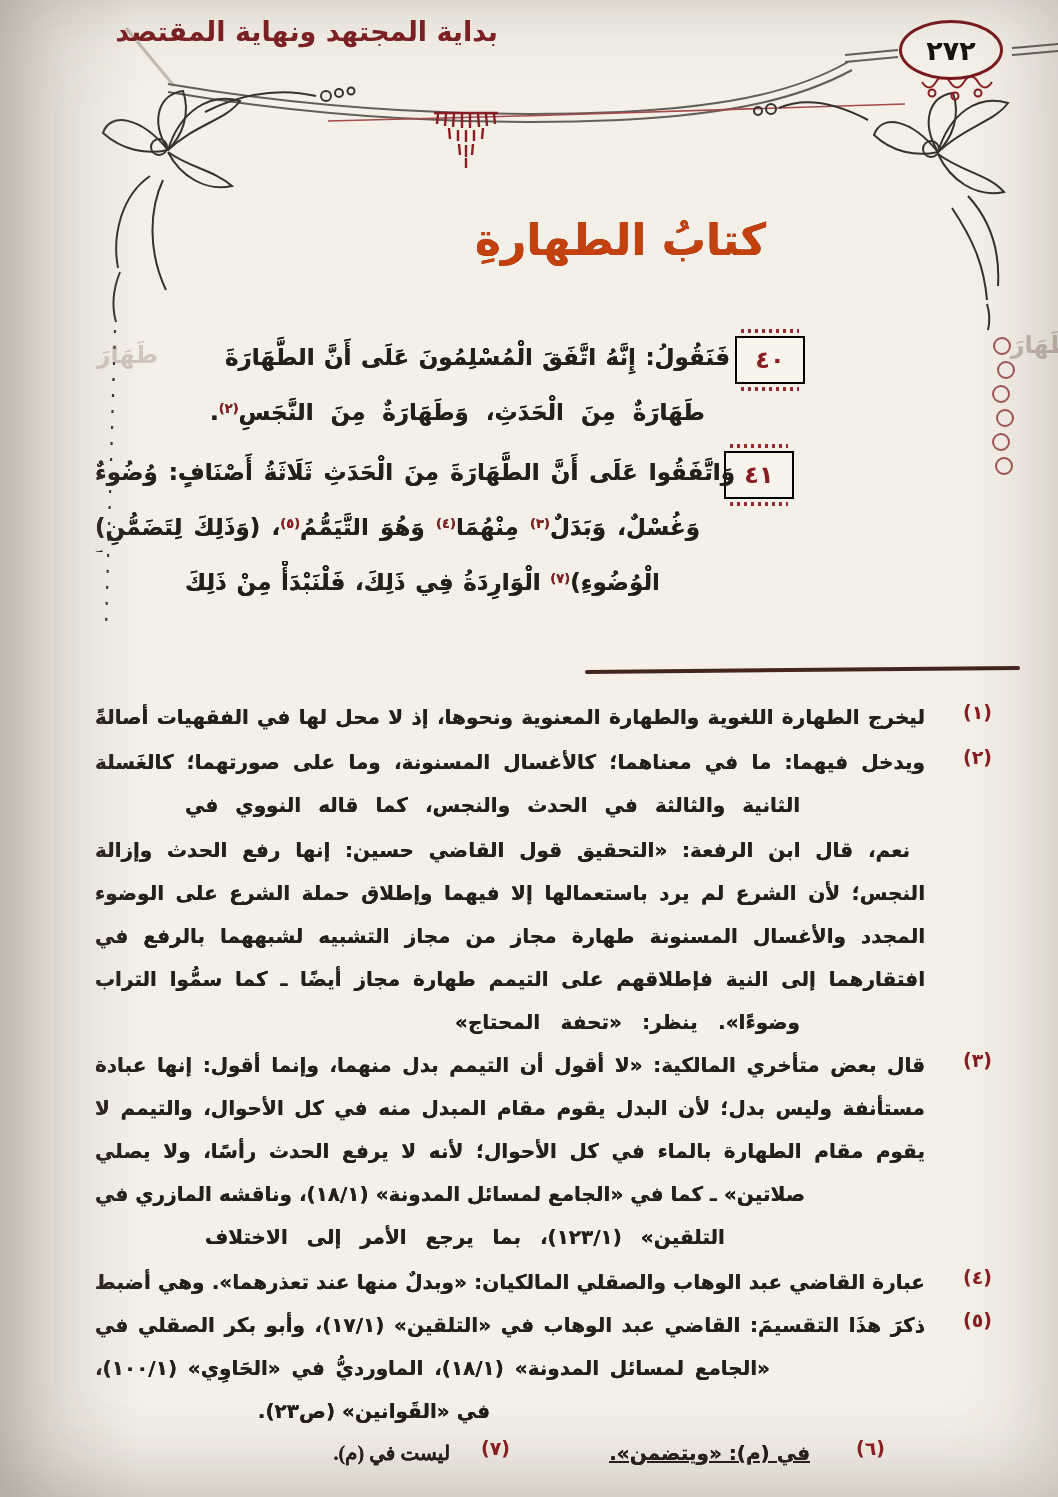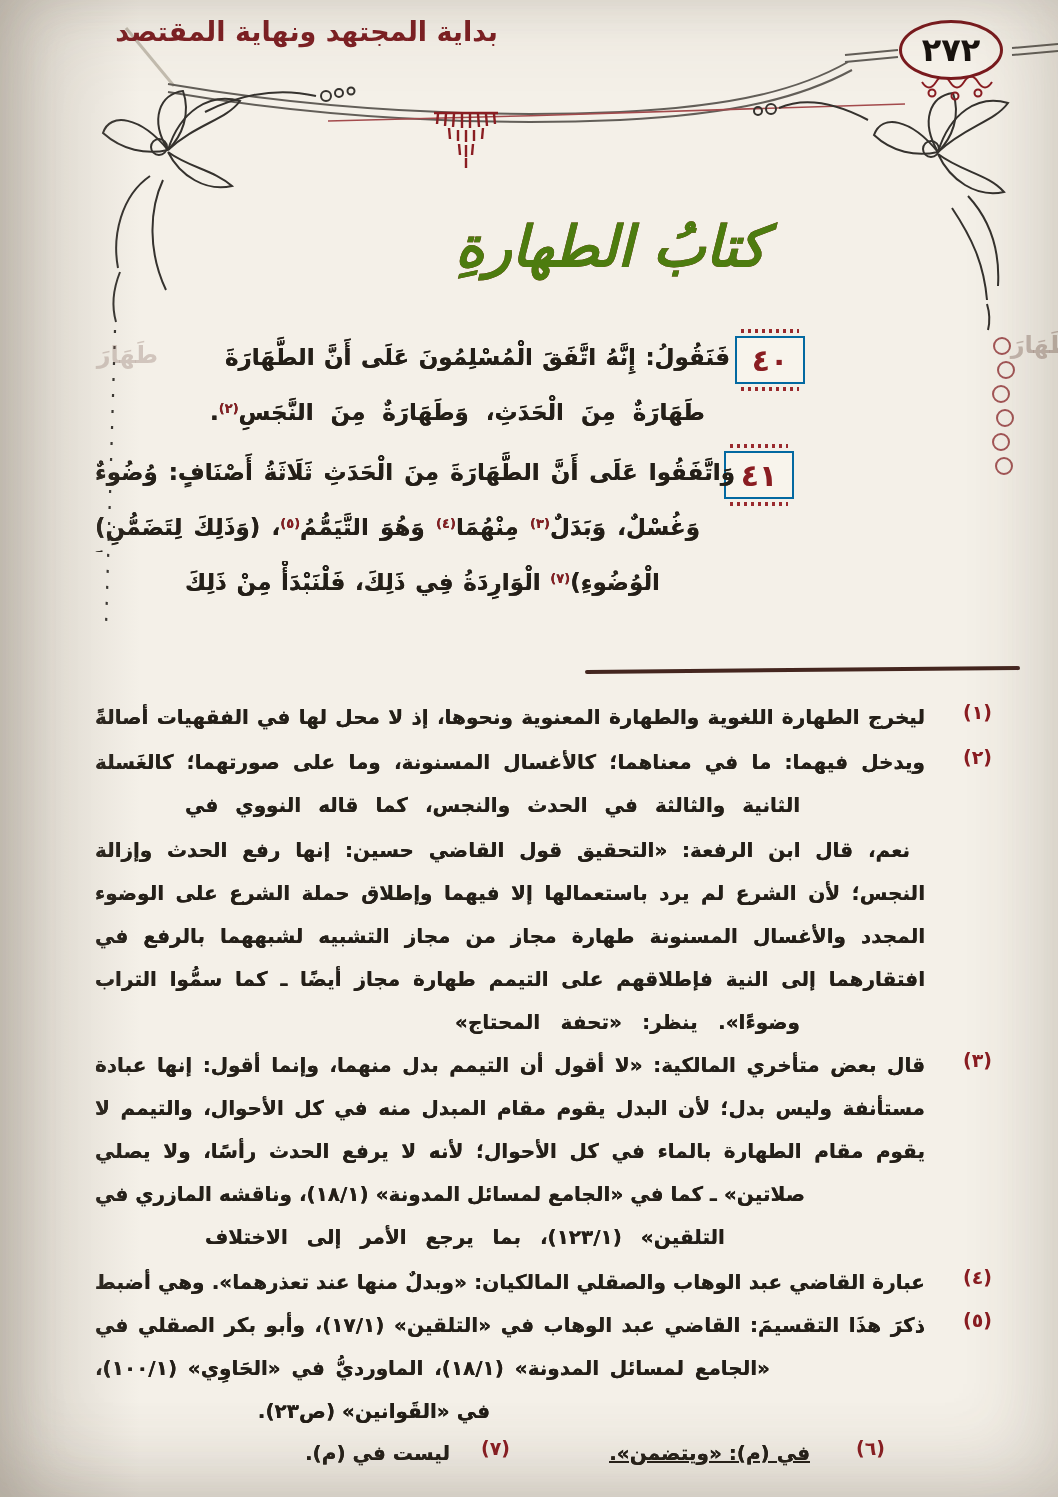--- a/index.html
+++ b/index.html
@@ -25,47 +25,46 @@
   .running-head{
     position:absolute;top:16px;right:560px;
     font-size:27px;font-weight:bold;color:#7d2024;
     white-space:nowrap;letter-spacing:0px;
   }
   
   .pgnum{
     position:absolute;top:20px;right:55px;width:98px;height:54px;
     border:3px solid #7a1a1e;border-radius:50%;
     display:flex;align-items:center;justify-content:center;
-    background:#f6f2ea;color:#17120e;font-size:32px;font-weight:bold;
+    background:#f6f2ea;color:#17120e;font-size:27px;font-weight:bold;
   }
   
   .chtitle{
     position:absolute;top:214px;right:292px;
-    font-size:56px;font-weight:bold;color:#4d7c0f;white-space:nowrap;
+    font-size:44px;font-weight:bold;color:#c2410c;white-space:nowrap;
     text-shadow:0 0 .6px #7d181c;
-    font-style:italic;
   }
   
   .bl{
     position:absolute;font-weight:bold;color:#241f18;
     font-size:23px;line-height:42px;height:46px;overflow:hidden;
     text-align:justify;text-align-last:justify;
     text-shadow:0 0 .5px #241f18;
   }
   #b40l1{top:336px;right:328px;width:505px;}
   #b40l2{top:391px;right:353px;width:495px;}
   #b41l1{top:451px;right:323px;width:640px;}
   #b41l2{top:506px;right:358px;width:605px;}
   #b41l3{top:561px;right:398px;width:475px;}
   
   .numbox{
     position:absolute;width:66px;height:44px;
-    border:2px solid #0369a1;background:#f8f4ec;
+    border:2px solid #000000;background:#f8f4ec;
     display:flex;align-items:center;justify-content:center;
-    color:#8a1d22;font-size:30px;font-weight:bold;margin-left:39px;
+    color:#8a1d22;font-size:24px;font-weight:bold;margin-left:39px;
   }
   .numbox::before,.numbox::after{
     content:"";position:absolute;left:4px;right:4px;height:4px;
     background:repeating-linear-gradient(90deg,#9a2a2e 0 3px,transparent 3px 7px);
   }
   .numbox::before{top:-9px;} .numbox::after{bottom:-9px;}
   #b40box{top:336px;right:253px;}
   #b41box{top:451px;right:264px;}
   
   .ghost{position:absolute;font-weight:bold;font-size:24px;pointer-events:none;}
@@ -99,21 +98,21 @@
   #f3l1{top:1047px;right:133px;width:830px;}
   #f3l2{top:1090px;right:133px;width:830px;}
   #f3l3{top:1133px;right:133px;width:830px;}
   #f3l4{top:1176px;right:253px;width:710px;}
   #f3l5{top:1219px;right:333px;width:520px;}
   #f4l1{top:1264px;right:133px;width:830px;}
   #f5l1{top:1307px;right:133px;width:830px;}
   #f5l2{top:1350px;right:288px;width:675px;}
   #f5l3{top:1393px;right:568px;}
   #f6l1{top:1435px;right:248px;text-decoration:underline;}
-  #f7l1{top:1435px;right:608px;}
+  #f7l1{top:1435px;right:608px;font-family:Liberation Serif, serif;}
   sup.ref{
     font-size:13px;color:#8a1d22;font-weight:bold;
     vertical-align:7px;line-height:0;
   }
 </style>
 </head>
 <body>
 
 <div class="page">
 

